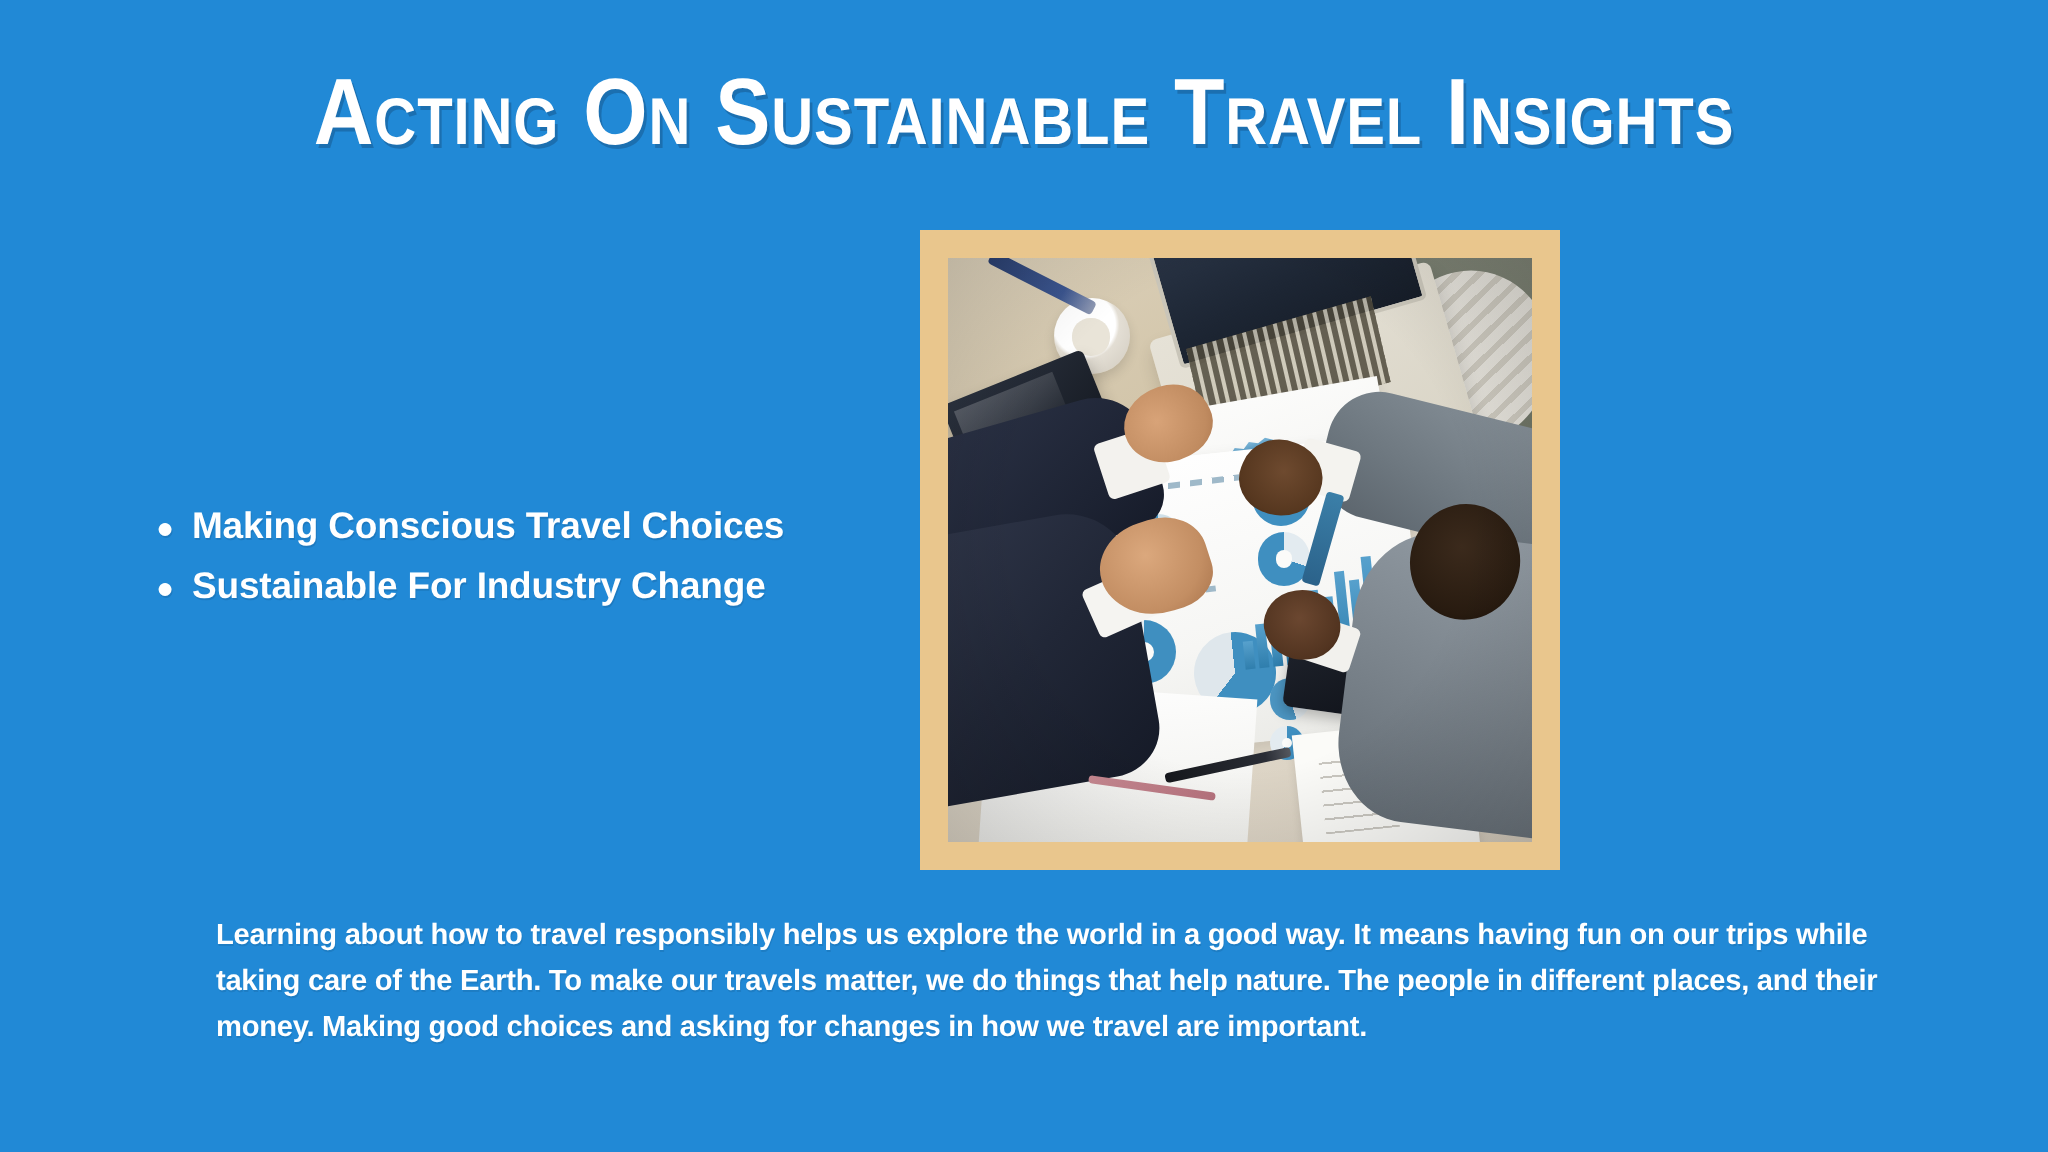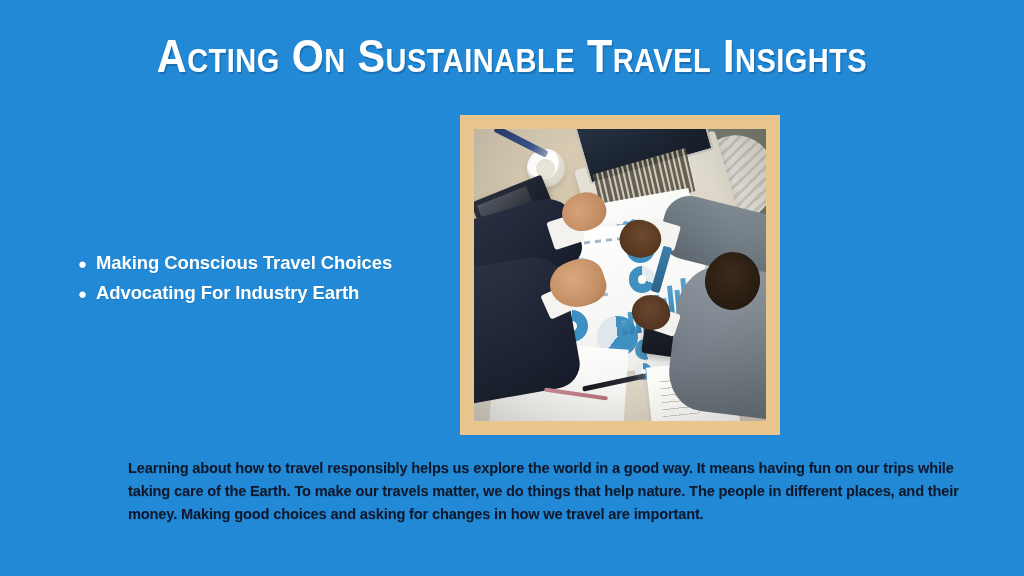--- a/index.html
+++ b/index.html
@@ -436,42 +436,41 @@
     position:absolute; inset:0;
     background:radial-gradient(ellipse at 50% 45%,rgba(0,0,0,0) 55%,rgba(0,0,0,.17) 100%);
   }
 
   
   .body-text {
     position:absolute;
     left:108px;
     top:457px;
     width:832px;
-    color:#0f172a;
+    color:#ffffff;
     font-size:14.6px;
     font-weight:bold;
     line-height:23.2px;
     letter-spacing:-0.15px;
     text-shadow:0.4px 0.8px 0 rgba(20,80,130,0.22);
-    margin-left:20px;
   }
 </style>
 </head>
 <body>
 
 <h1 class="slide-title">Acting On Sustainable Travel Insights</h1>
 
 <ul class="bullet-list">
   <li class="bullet-item">
     <span class="bullet-dot">●</span>
     <span>Making Conscious Travel Choices</span>
   </li>
   <li class="bullet-item">
     <span class="bullet-dot">●</span>
-    <span>Advocating For Industry Earth</span>
+    <span>Sustainable For Industry Change</span>
   </li>
 </ul>
 
 <div class="photo-frame">
   <div class="photo" role="img" aria-label="Overhead view of four business people at a table reviewing printed charts beside an open laptop">
 
     <div class="tbl-surface"></div>
     <div class="wood-strip"></div>
     <div class="floor-dark"></div>
     <div class="chair-back"></div>

